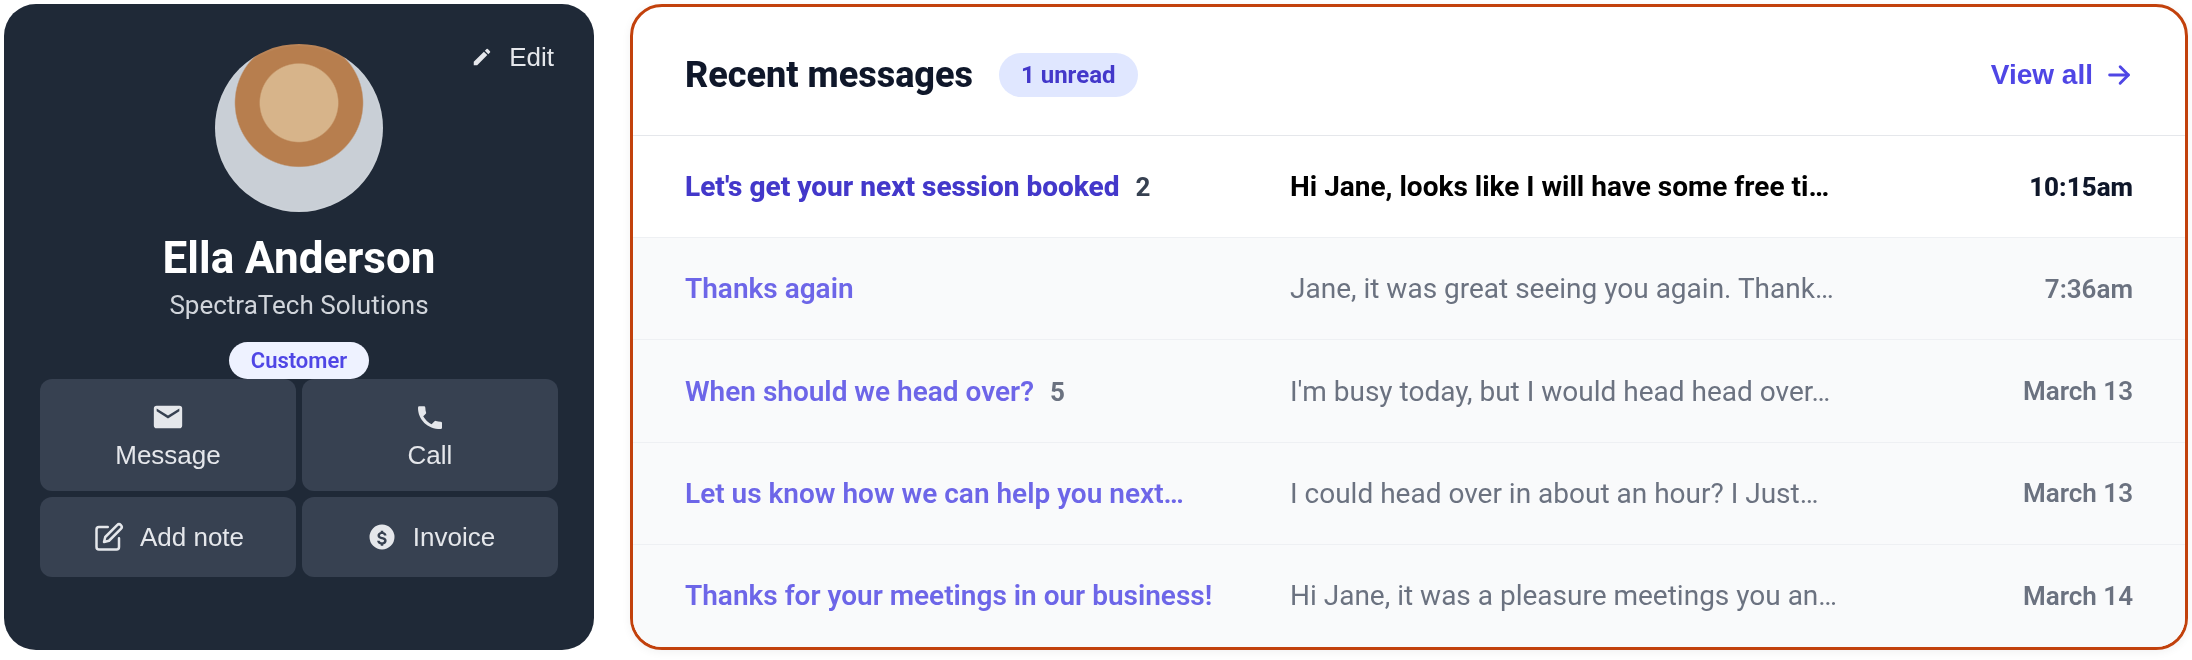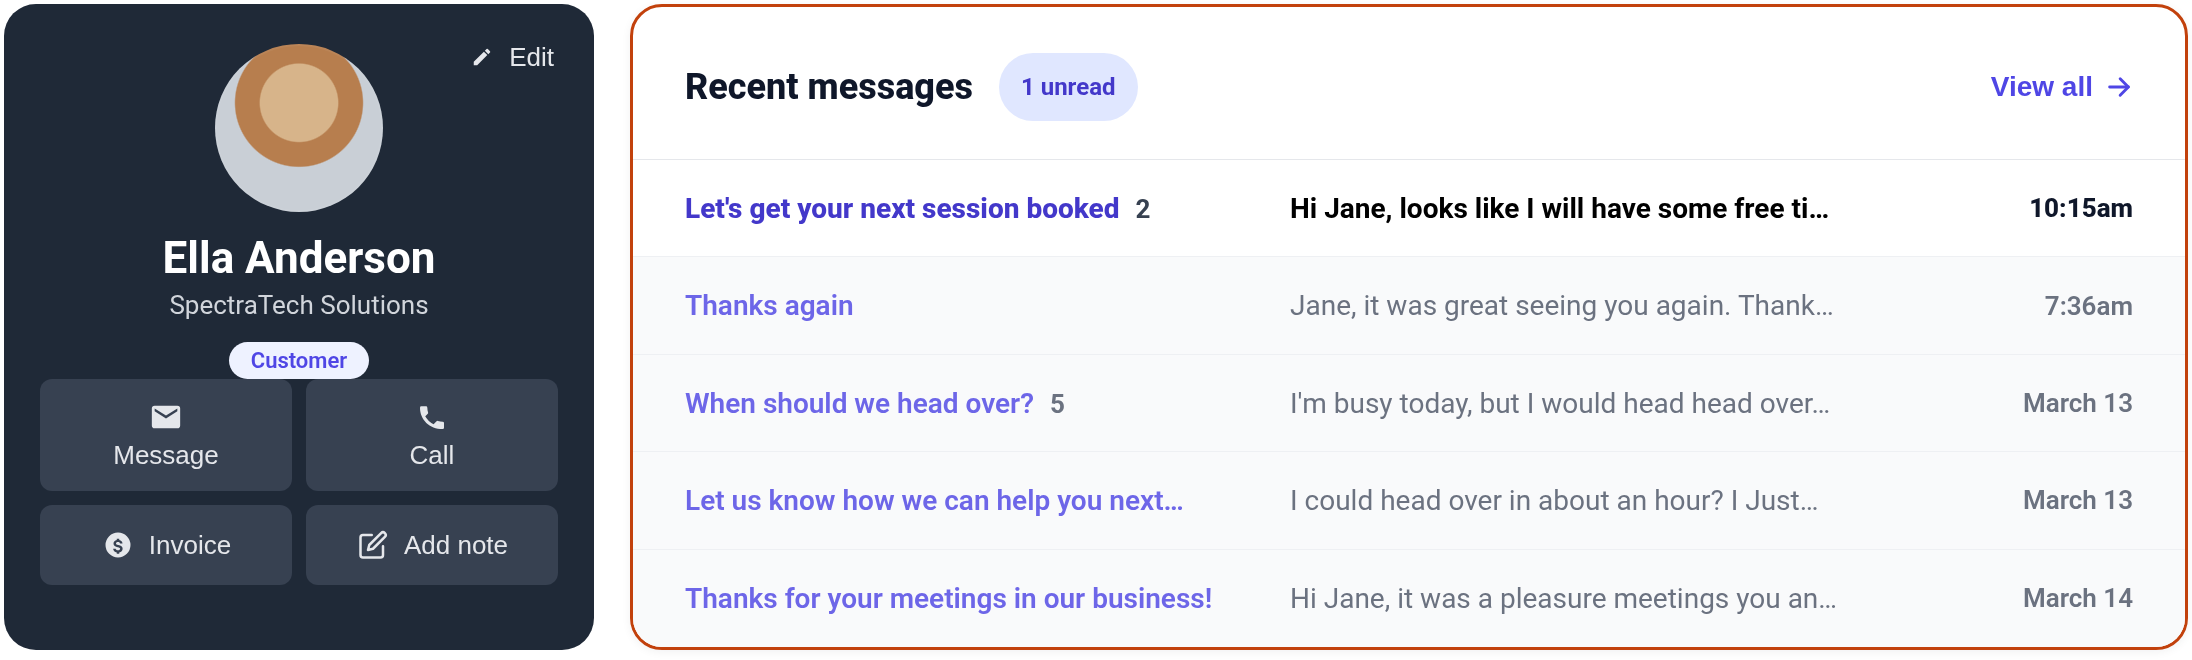--- a/index.html
+++ b/index.html
@@ -76,21 +76,21 @@
     border-radius: 999px;
     font-size: 22px;
     font-weight: 600;
   }
 
   .action-grid {
     width: 100%;
     display: grid;
     grid-template-columns: 1fr 1fr;
     grid-template-rows: 112px 80px;
-    gap: 14px;
+    gap: 6px;
   }
   .action-btn {
     background: #374151;
     border: none;
     border-radius: 12px;
     color: #e5e7eb;
     display: flex;
     align-items: center;
     justify-content: center;
     gap: 14px;
@@ -128,21 +128,21 @@
     padding: 46px 52px 38px 52px;
   }
   .panel-title {
     font-size: 36px;
     font-weight: 800;
     color: #0f172a;
   }
   .unread-pill {
     margin-left: 26px;
     display: inline-block;
-    padding: 20px 22px;
+    padding: 8px 22px;
     background: #e0e7ff;
     color: #4338ca;
     border-radius: 999px;
     font-size: 24px;
     font-weight: 700;
   }
   .view-all {
     margin-left: auto;
     display: flex;
     align-items: center;
@@ -262,35 +262,35 @@
         <span class="action-icon">
           <svg viewBox="0 0 24 24" width="32" height="32" fill="currentColor">
               <path d="M6.62 10.79a15.05 15.05 0 0 0 6.59 6.59l2.2-2.2a1 1 0 0 1 1.02-.24c1.12.37 2.33.57 3.57.57a1 1 0 0 1 1 1V20a1 1 0 0 1-1 1C10.07 21 3 13.93 3 5a1 1 0 0 1 1-1h3.5a1 1 0 0 1 1 1c0 1.24.2 2.45.57 3.57a1 1 0 0 1-.24 1.02l-2.21 2.2z"></path>
             </svg>
         </span>
         <span>Call</span>
       </button>
 
       <button class="action-btn">
         <span class="action-icon">
-          <svg viewBox="0 0 24 24" width="30" height="30" fill="currentColor">
-              <path d="M12 2a10 10 0 1 0 0 20 10 10 0 0 0 0-20zm1 15.9V19h-2v-1.1c-1.6-.3-2.8-1.3-2.9-2.9h2c.1.7.7 1.2 1.9 1.2 1.1 0 1.7-.5 1.7-1.2 0-.6-.5-1-1.9-1.3-2-.4-3.4-1.1-3.4-3 0-1.4 1.1-2.5 2.6-2.8V7h2v1c1.5.3 2.5 1.3 2.6 2.7h-2c-.1-.6-.6-1.1-1.6-1.1-1 0-1.6.5-1.6 1.1 0 .6.5.9 1.9 1.2 2.1.5 3.4 1.2 3.4 3.1 0 1.5-1.1 2.6-2.7 2.9z"></path>
-            </svg>
-        </span>
-        <span>Invoice</span>
-      </button>
-
-      <button class="action-btn">
-        <span class="action-icon">
           <svg viewBox="0 0 24 24" width="30" height="30" fill="none" stroke="currentColor" stroke-width="2" stroke-linecap="round" stroke-linejoin="round">
               <path d="M11 4H4a2 2 0 0 0-2 2v14a2 2 0 0 0 2 2h14a2 2 0 0 0 2-2v-7"></path>
               <path d="M18.5 2.5a2.121 2.121 0 0 1 3 3L12 15l-4 1 1-4 9.5-9.5z"></path>
             </svg>
         </span>
         <span>Add note</span>
+      </button>
+
+      <button class="action-btn">
+        <span class="action-icon">
+          <svg viewBox="0 0 24 24" width="30" height="30" fill="currentColor">
+              <path d="M12 2a10 10 0 1 0 0 20 10 10 0 0 0 0-20zm1 15.9V19h-2v-1.1c-1.6-.3-2.8-1.3-2.9-2.9h2c.1.7.7 1.2 1.9 1.2 1.1 0 1.7-.5 1.7-1.2 0-.6-.5-1-1.9-1.3-2-.4-3.4-1.1-3.4-3 0-1.4 1.1-2.5 2.6-2.8V7h2v1c1.5.3 2.5 1.3 2.6 2.7h-2c-.1-.6-.6-1.1-1.6-1.1-1 0-1.6.5-1.6 1.1 0 .6.5.9 1.9 1.2 2.1.5 3.4 1.2 3.4 3.1 0 1.5-1.1 2.6-2.7 2.9z"></path>
+            </svg>
+        </span>
+        <span>Invoice</span>
       </button>
 
     </div>
   </div>
 
   <div class="messages-panel">
 
     <div class="panel-header">
       <div class="panel-title">Recent messages</div>
       <div class="unread-pill">1 unread</div>

